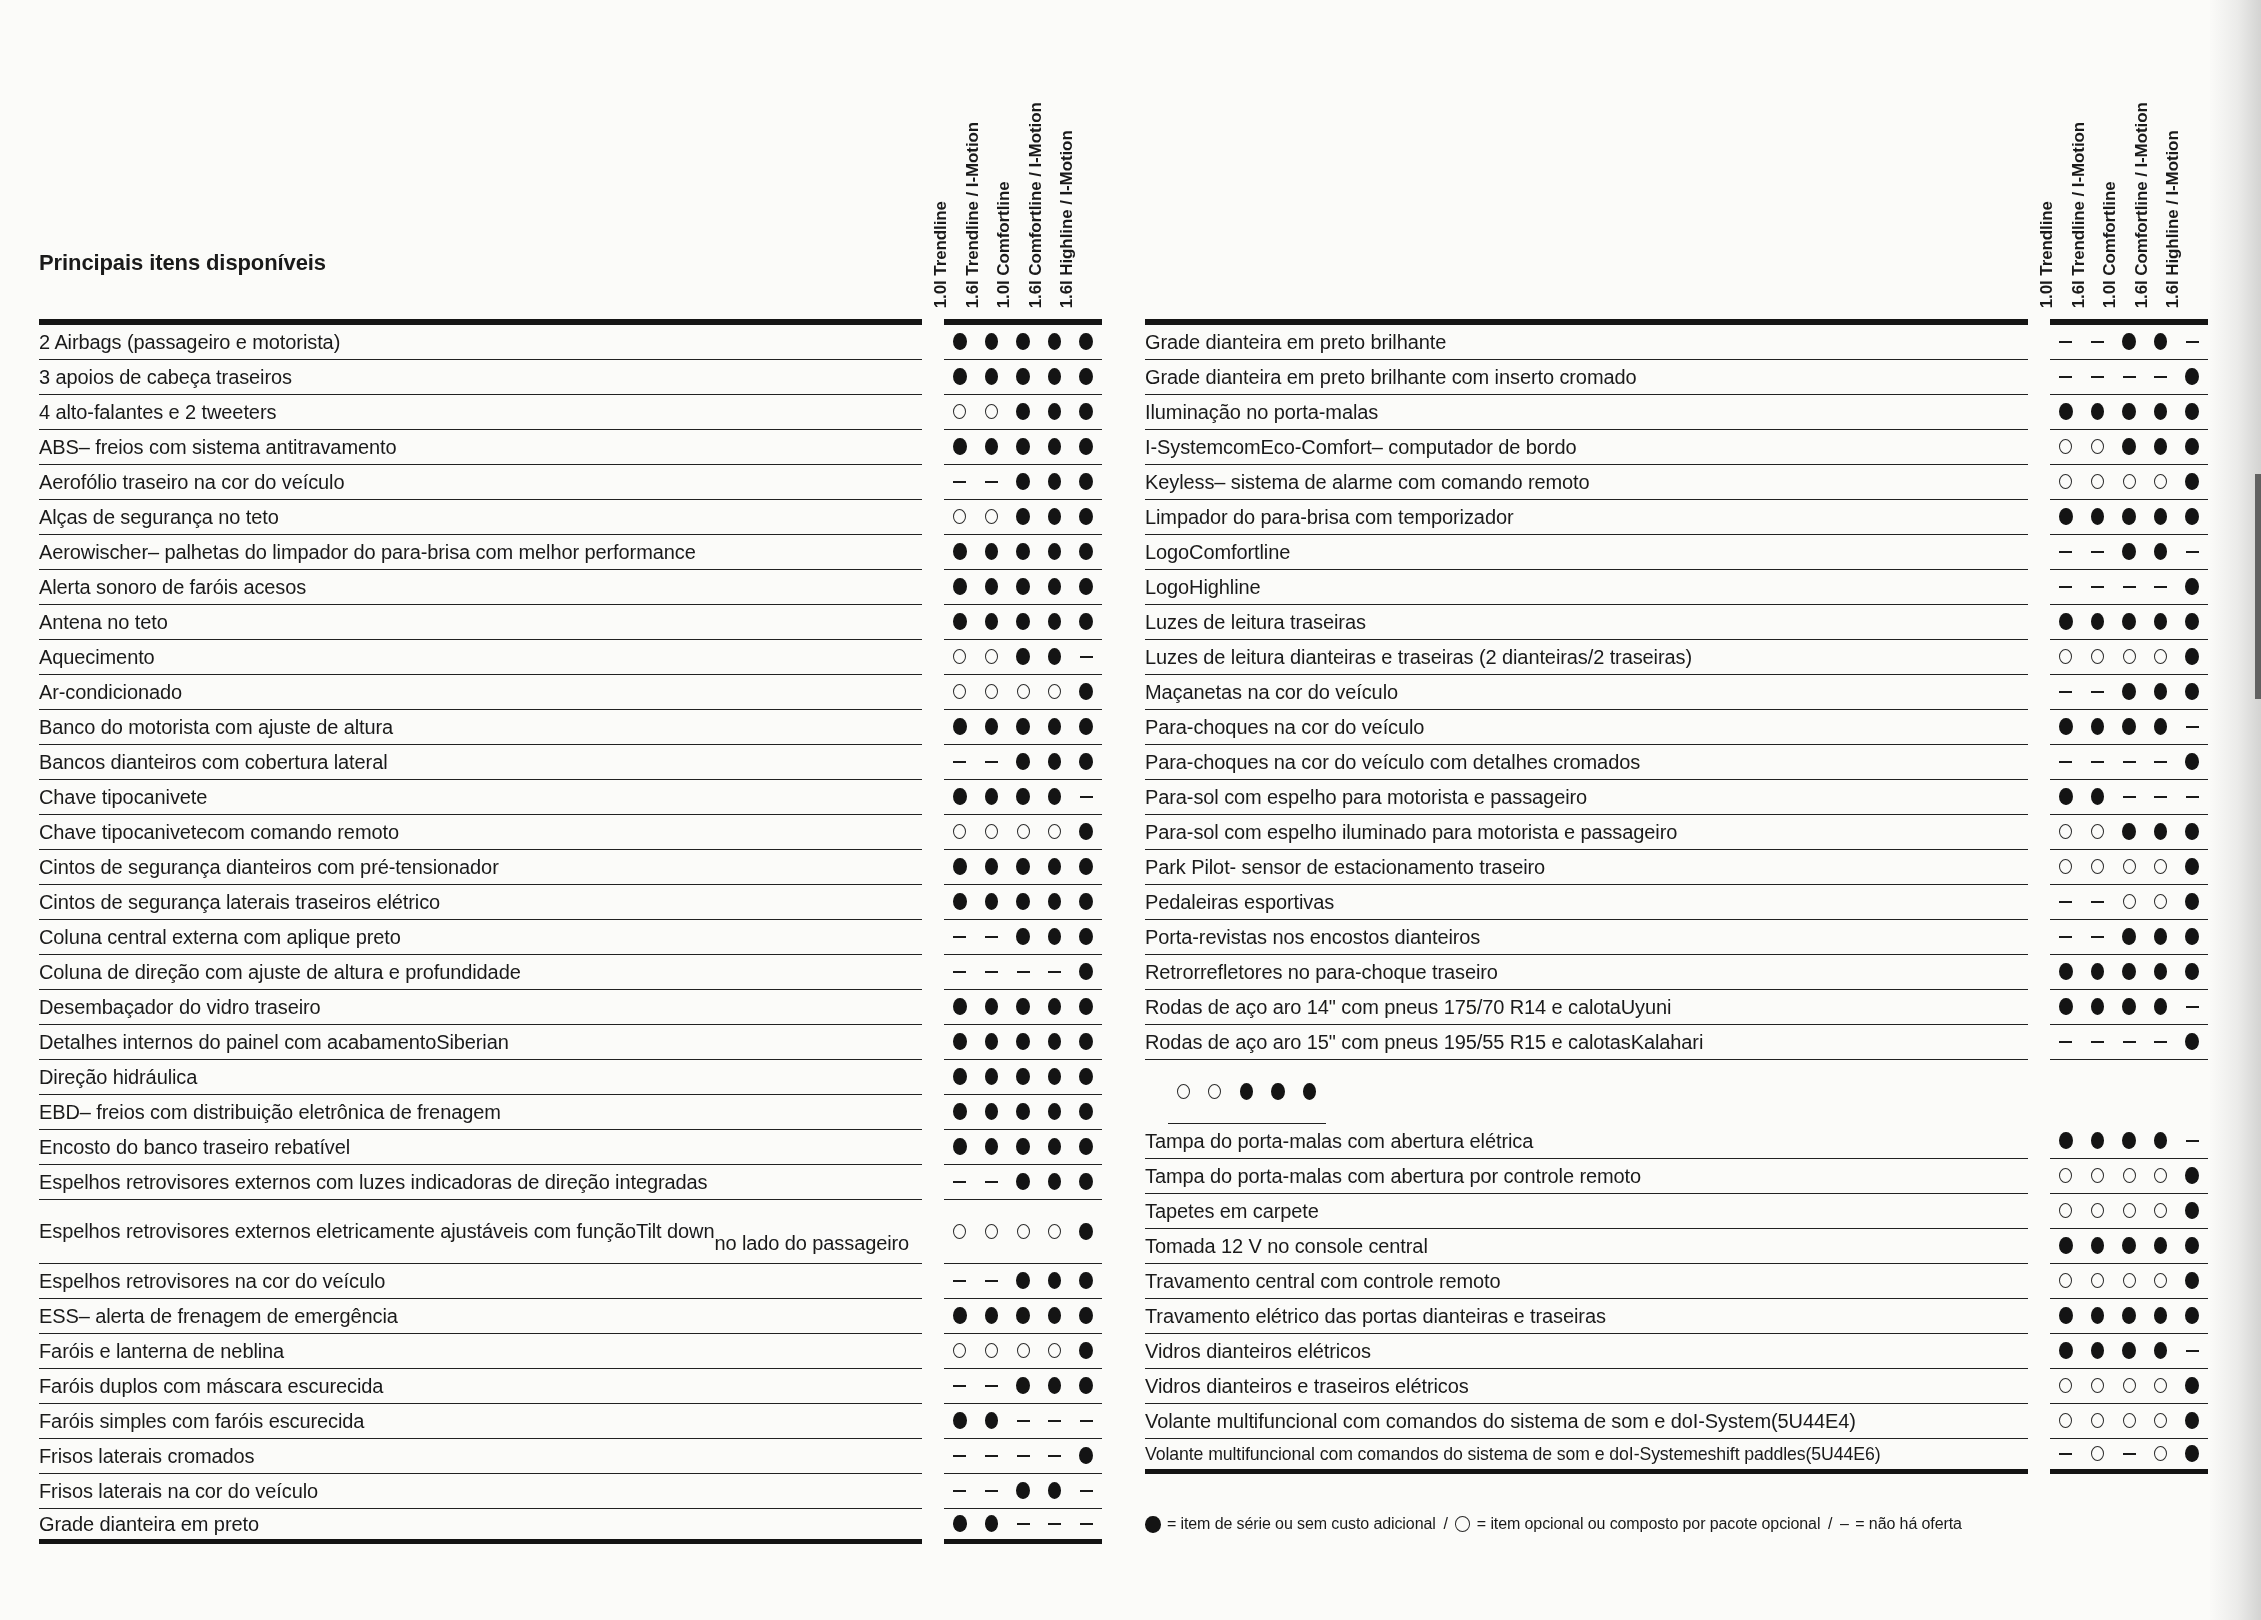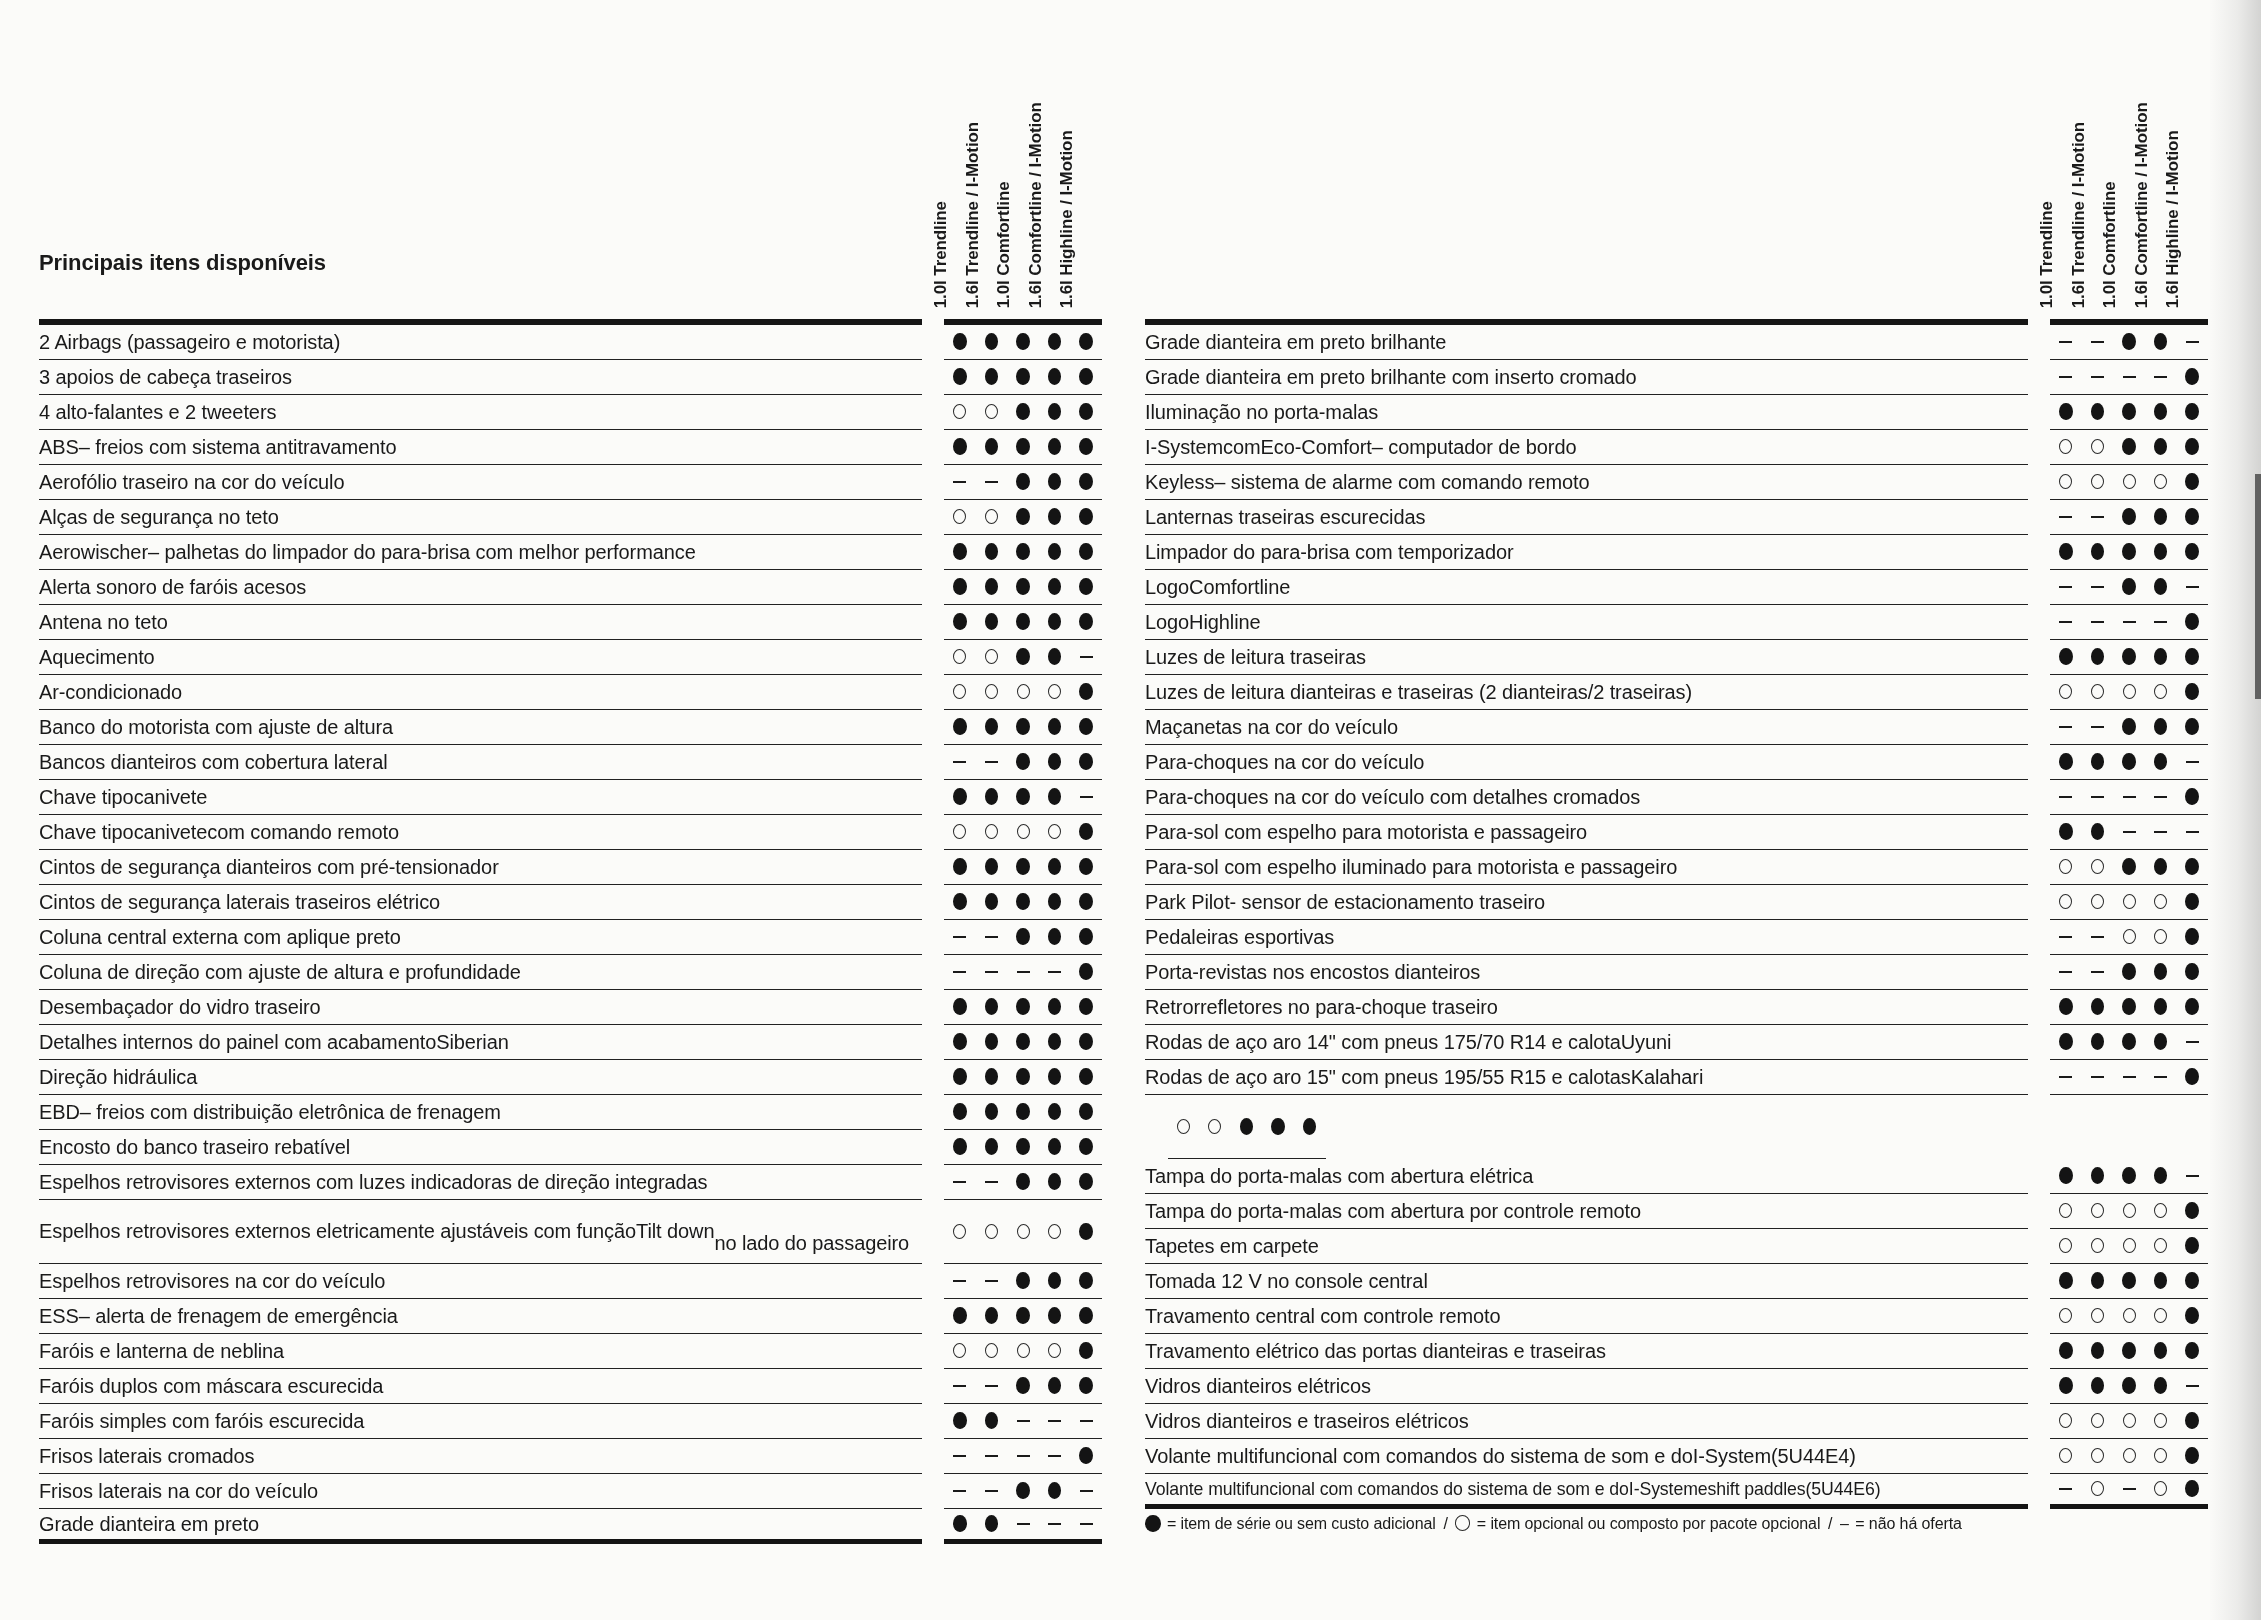--- a/index.html
+++ b/index.html
@@ -24,21 +24,21 @@
               font-size:20px;line-height:24px;white-space:pre-line;letter-spacing:-0.1px}
   .cell-label b{font-weight:400}
   .cell-label.cond{font-size:17.7px}
   .gapc{width:22.5px}
   .cell-syms{width:158px;display:flex;align-items:center;border-bottom:1.9px solid #222}
   .sym{flex:1;display:flex;justify-content:center;align-items:center}
   .row.last .cell-label,.row.last .cell-syms{border-bottom:5.8px solid #141414}
   .dot-filled{width:13.5px;height:17px;border-radius:50%;background:#141414}
   .dot-open{width:13px;height:15px;border-radius:50%;border:1.9px solid #2b2b2b}
   .dashm{width:13px;height:2.6px;background:#1a1a1a}
-  .legend{position:absolute;top:1515px;left:0;display:flex;align-items:flex-start;gap:6.4px;
+  .legend{position:absolute;top:1515px;left:0;display:flex;align-items:center;gap:6.4px;
           font-size:16px;letter-spacing:-0.1px;white-space:nowrap}
   .lg-filled{display:inline-block;width:15.5px;height:17px;border-radius:50%;background:#141414}
   .lg-open{display:inline-block;width:15px;height:15.5px;border-radius:50%;border:1.9px solid #2b2b2b}
   .lg-sep{margin:0 1.3px}
   .scan-shadow{position:absolute;top:0;right:0;width:52px;height:100%;
      background:linear-gradient(to right, rgba(100,100,100,0) 0%, rgba(95,95,95,0.10) 55%, rgba(70,70,70,0.22) 100%)}
   .scan-sliver{position:absolute;right:0;top:474px;width:6.4px;height:225px;background:#3a3a3a;opacity:.75}
 </style>
 </head>
 <body>
@@ -894,41 +894,20 @@
               </span>
               <span class="sym">
                 <span class="dot-open"></span>
               </span>
               <span class="sym">
                 <span class="dot-filled"></span>
               </span>
             </div>
           </div>
           <div class="row">
-            <div class="cell-label"><span>Lanternas traseiras escurecidas</span></div>
-            <div class="gapc"></div>
-            <div class="cell-syms">
-              <span class="sym">
-                <span class="dashm"></span>
-              </span>
-              <span class="sym">
-                <span class="dashm"></span>
-              </span>
-              <span class="sym">
-                <span class="dot-filled"></span>
-              </span>
-              <span class="sym">
-                <span class="dot-filled"></span>
-              </span>
-              <span class="sym">
-                <span class="dot-filled"></span>
-              </span>
-            </div>
-          </div>
-          <div class="row">
             <div class="cell-label"><span>Limpador do para-brisa com temporizador</span></div>
             <div class="gapc"></div>
             <div class="cell-syms">
               <span class="sym">
                 <span class="dot-filled"></span>
               </span>
               <span class="sym">
                 <span class="dot-filled"></span>
               </span>
               <span class="sym">

